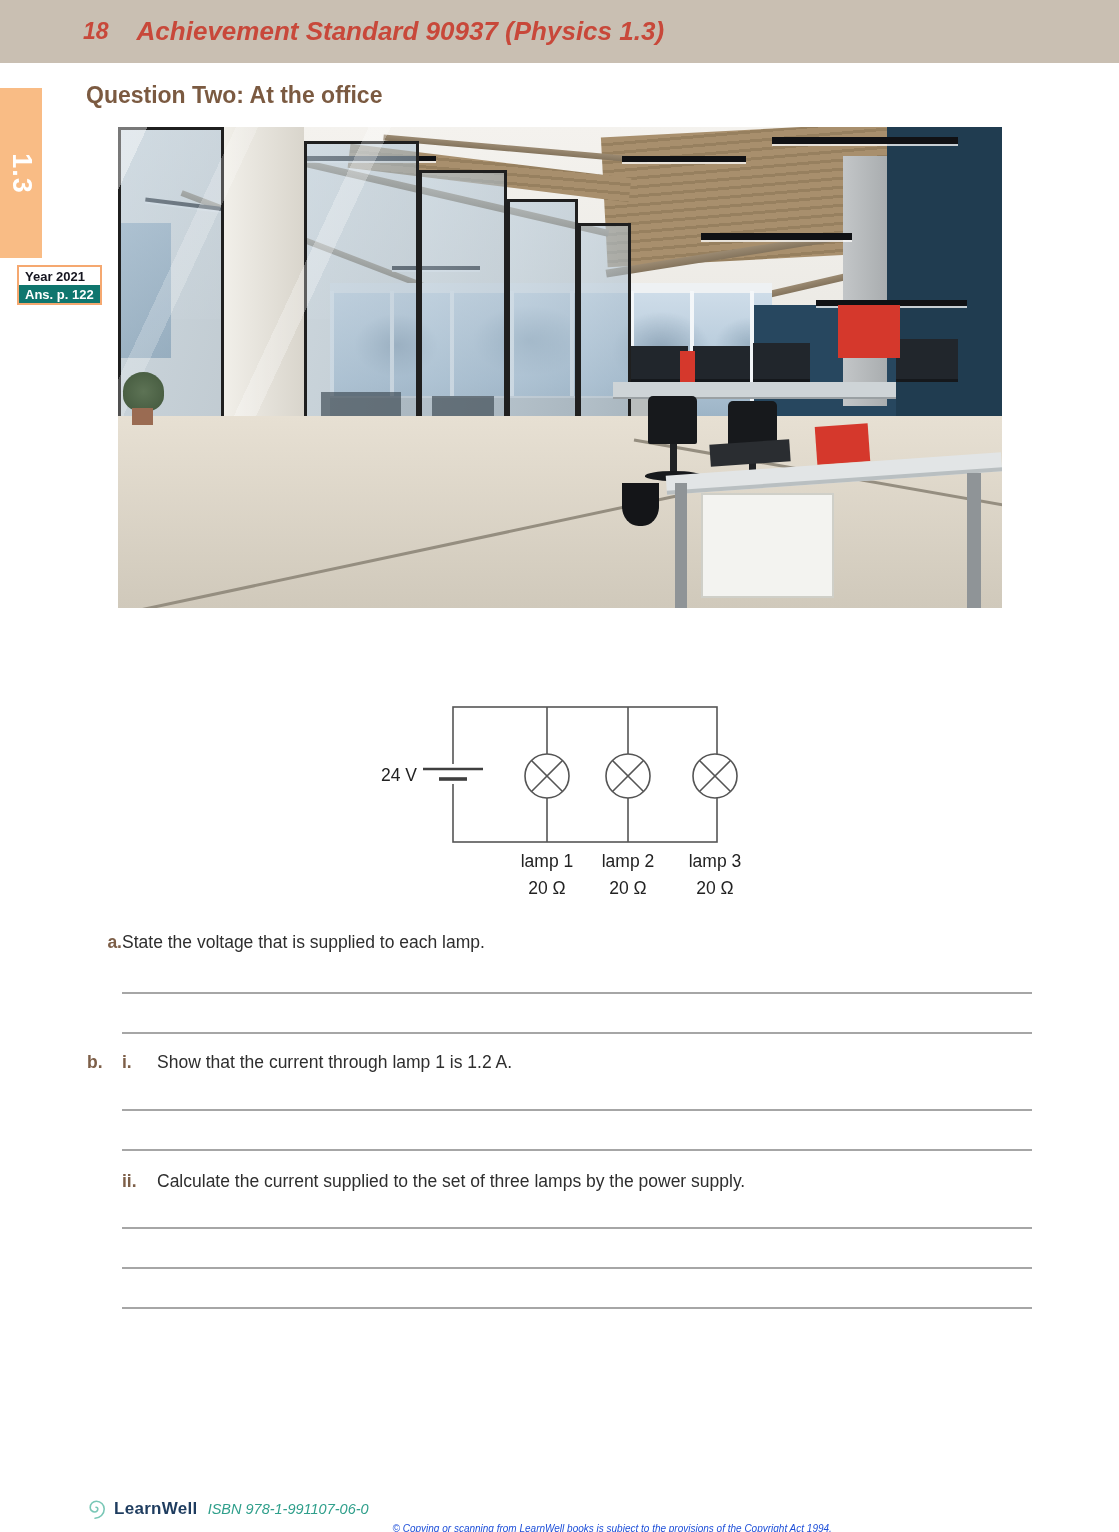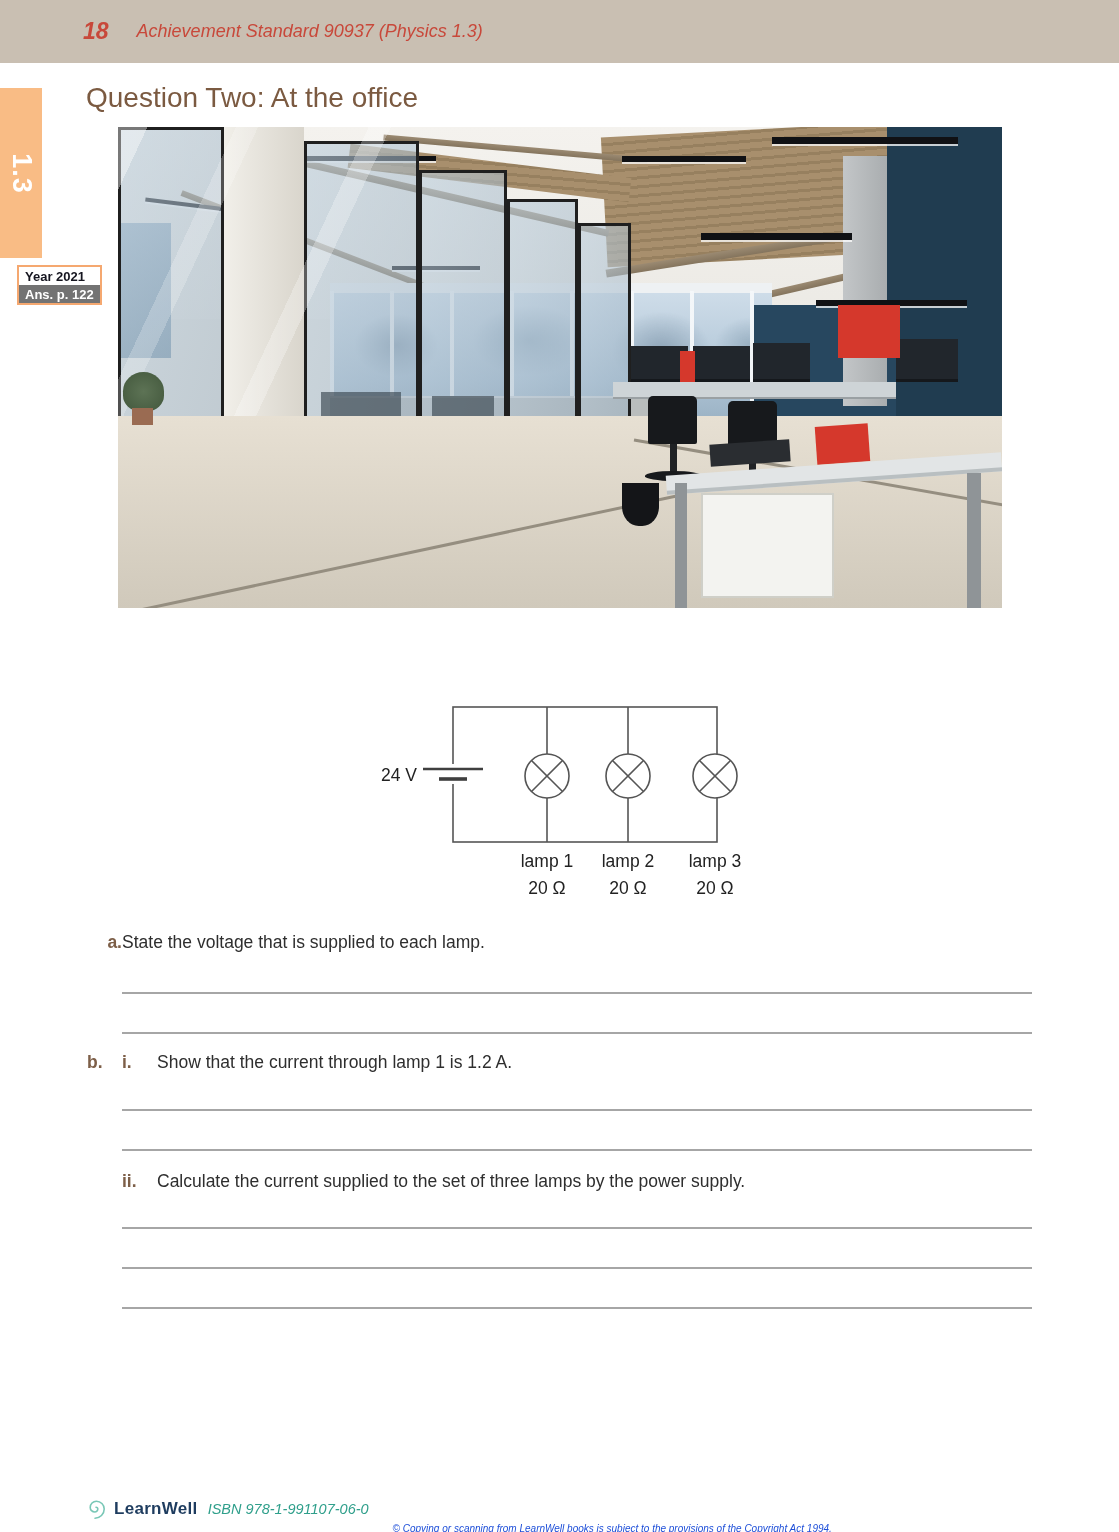--- a/index.html
+++ b/index.html
@@ -8,32 +8,32 @@
     position:relative; width:1119px; height:1532px; margin:0 auto;
     background:#ffffff; overflow:hidden;
     font-family:"Liberation Sans", sans-serif; color:#2e2e2e;
   }
   
   .header-bar {
     position:absolute; left:0; top:0; width:1119px; height:63px;
     background:#c9bfb2; display:flex; align-items:center; padding-left:83px;
   }
   .header-num { font-size:23px; font-weight:bold; font-style:italic; color:#c8483a; margin-right:28px; }
-  .header-title { font-size:18px; font-style:italic; color:#c8483a; }
+  .header-title { font-size:26px; font-style:italic; color:#c8483a;font-weight:bold; }
   
   .chapter-tab {
     position:absolute; left:0; top:88px; width:42px; height:170px;
     background:#f9bc85; display:flex; align-items:center; justify-content:center;
   }
   .chapter-tab span { transform:rotate(90deg); color:#ffffff; font-size:27px; font-weight:bold; letter-spacing:1px; }
   .year-badge { position:absolute; left:17px; top:265px; border:2px solid #f5a870; font-size:13px; line-height:1; }
   .year-badge .yb-top { background:#ffffff; color:#15151f; font-weight:bold; padding:3px 6px 2px; }
-  .year-badge .yb-bottom { background:#737373; color:#ffffff; font-weight:bold; padding:3px 6px 2px; }
-  
-  .q-title { position:absolute; left:86px; top:82px; font-size:28px; font-weight:normal; color:#7b5a41;text-align:center; }
+  .year-badge .yb-bottom { background:#0f766e; color:#ffffff; font-weight:bold; padding:3px 6px 2px; }
+  
+  .q-title { position:absolute; left:86px; top:82px; font-size:23px; font-weight:bold; color:#7b5a41;text-align:center; }
   
   .photo { position:absolute; left:118px; top:127px; width:884px; height:481px; overflow:hidden; background:#e9e7e2; }
   .photo div { position:absolute; }
   .ph-ceiling { left:0; top:0; width:100%; height:40%; background:linear-gradient(#f4f2ee,#eceae5); }
   .wood { background:repeating-linear-gradient(178deg,#a88f6d 0 6px,#97805f 6px 9px); }
   .beam { background:linear-gradient(#9b8a72,#84745d); }
   .pl { background:#101114; box-shadow:0 2px 0 rgba(255,255,255,.75); }
   .ph-backwall { left:24%; top:34%; width:50%; height:26%;
     background:linear-gradient(#cfdde9,#aec4d6 70%,#9db4c6); }
   .ph-trees { left:0; top:10%; width:100%; height:75%; opacity:.7;

